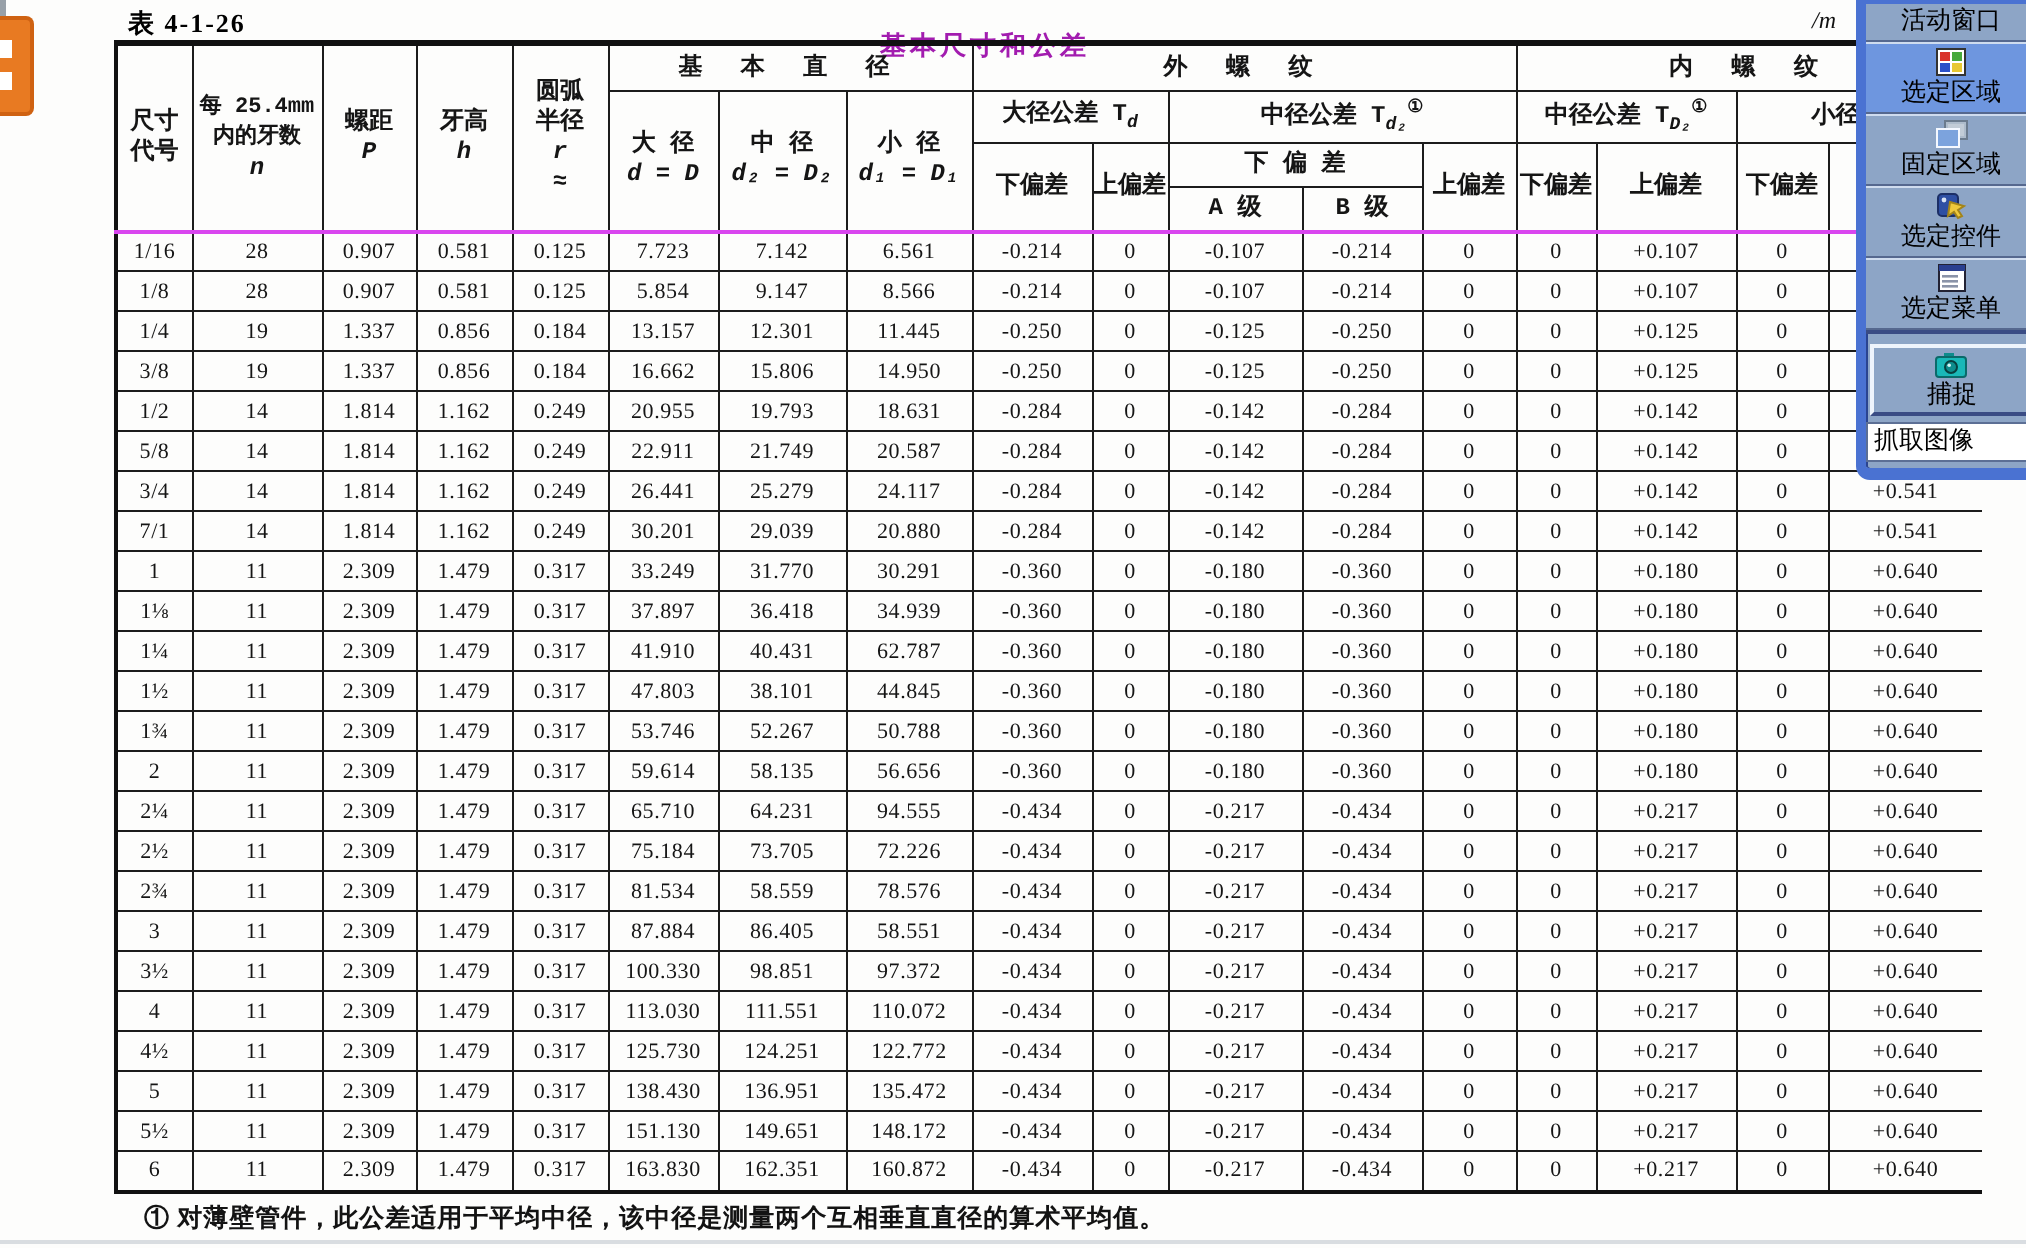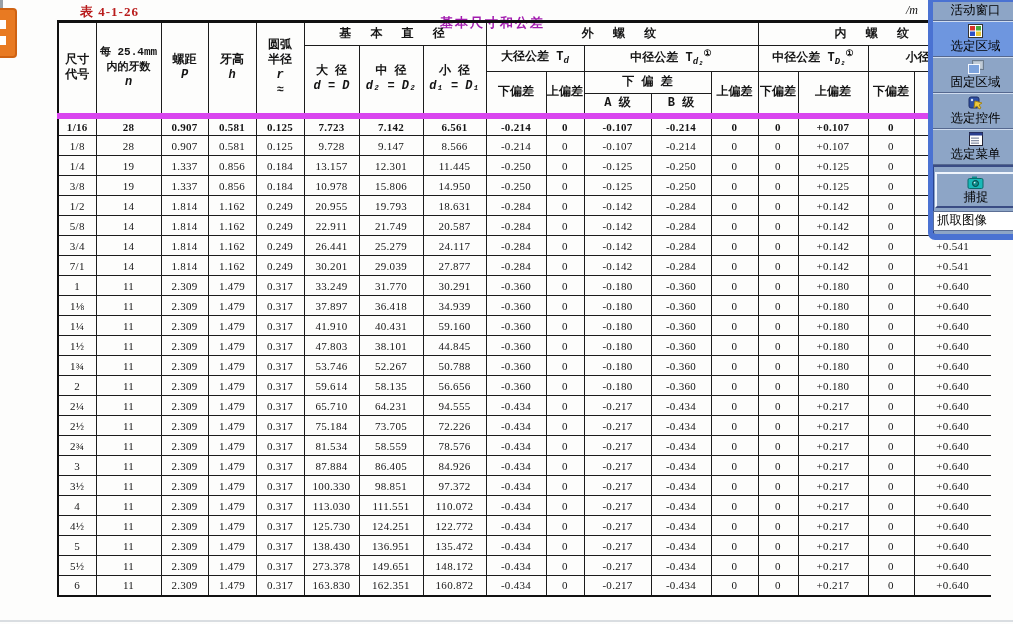--- a/index.html
+++ b/index.html
@@ -7,36 +7,36 @@
        font-family:"Liberation Serif", serif;}
   .page{position:absolute;inset:0;background:#fdfdfc;}
   
   .corner-mark{position:absolute;left:0;top:0;width:3px;height:9px;background:#98a0a8;}
   .logo{position:absolute;left:0;top:8px;width:15px;height:46px;background:#e87a22;
         border:2px solid #cf6212;border-left:none;border-radius:0 4px 4px 0;}
   .logo .notch{position:absolute;background:#fff;}
   .logo .n1{left:0;top:10px;width:6px;height:9px;}
   .logo .n2{left:0;top:26px;width:6px;height:9px;}
   
-  .tbl-label{position:absolute;left:80px;top:3px;font-size:13px;font-weight:bold;color:#b91c1c;letter-spacing:1px;}
+  .tbl-label{position:absolute;left:64px;top:3px;font-size:13px;font-weight:bold;color:#000000;letter-spacing:1px;}
   .doc-title{position:absolute;left:440px;top:14px;font-size:13px;font-weight:bold;color:#a21caf;letter-spacing:2px;}
   .unit-frag{position:absolute;left:906px;top:3px;font-size:12px;font-style:italic;color:#111;}
   
   table.main{position:absolute;left:57px;top:20px;border-collapse:collapse;table-layout:fixed;
              color:#151515;}
   table.main th, table.main td{border:1px solid #1c1c1c;padding:0;text-align:center;vertical-align:middle;
              overflow:hidden;white-space:nowrap;}
   table.main{border-top:3px solid #111;border-left:2px solid #111;border-bottom:2px solid #111;}
   table.main th{font-size:12px;font-weight:bold;font-family:Liberation Mono, monospace;line-height:1.25;}
   table.main td{font-size:11px;letter-spacing:.3px;}
   tbody tr{height:20px;}
   tbody tr td:first-child{font-size:11px;}
   .hr1{height:24px;} .hr2{height:26px;} .hr3{height:22px;} .hr4{height:22px;}
   .no-r{border-right:none !important;margin-left:42px;}
-  tbody tr:first-child td{border-top:6px solid #d946ef;font-weight:bold;}
+  tbody tr:first-child td{border-top:2px solid #d946ef;}
   .band{letter-spacing:6px;}
   .var{font-style:italic;font-weight:bold;}
   th sub{font-size:9px;} th sup{font-size:9px;}
   .small-line{font-size:11px;}
   
   .footnote{position:absolute;left:72px;top:601px;font-size:12.5px;font-weight:bold;color:#131313;letter-spacing:.5px;}
   .bottom-line{position:absolute;left:0;top:620px;width:1013px;height:2px;background:#d9dde1;}
   
   .cap-panel{position:absolute;left:928px;top:0;width:85px;height:232px;z-index:10;
              background:#8da5c6;border-left:5px solid #4a72d2;border-bottom:6px solid #4a72d2;
@@ -169,21 +169,21 @@
           <td>+0.107</td>
           <td>0</td>
           <td class="no-r"></td>
         </tr>
         <tr>
           <td>1/8</td>
           <td>28</td>
           <td>0.907</td>
           <td>0.581</td>
           <td>0.125</td>
-          <td>9.728</td>
+          <td>5.854</td>
           <td>9.147</td>
           <td>8.566</td>
           <td>-0.214</td>
           <td>0</td>
           <td>-0.107</td>
           <td>-0.214</td>
           <td>0</td>
           <td>0</td>
           <td>+0.107</td>
           <td>0</td>
@@ -207,21 +207,21 @@
           <td>+0.125</td>
           <td>0</td>
           <td class="no-r"></td>
         </tr>
         <tr>
           <td>3/8</td>
           <td>19</td>
           <td>1.337</td>
           <td>0.856</td>
           <td>0.184</td>
-          <td>10.978</td>
+          <td>16.662</td>
           <td>15.806</td>
           <td>14.950</td>
           <td>-0.250</td>
           <td>0</td>
           <td>-0.125</td>
           <td>-0.250</td>
           <td>0</td>
           <td>0</td>
           <td>+0.125</td>
           <td>0</td>
@@ -285,21 +285,21 @@
           <td class="no-r">+0.541</td>
         </tr>
         <tr>
           <td>7/1</td>
           <td>14</td>
           <td>1.814</td>
           <td>1.162</td>
           <td>0.249</td>
           <td>30.201</td>
           <td>29.039</td>
-          <td>27.877</td>
+          <td>20.880</td>
           <td>-0.284</td>
           <td>0</td>
           <td>-0.142</td>
           <td>-0.284</td>
           <td>0</td>
           <td>0</td>
           <td>+0.142</td>
           <td>0</td>
           <td class="no-r">+0.541</td>
         </tr>
@@ -342,21 +342,21 @@
           <td class="no-r">+0.640</td>
         </tr>
         <tr>
           <td>1¼</td>
           <td>11</td>
           <td>2.309</td>
           <td>1.479</td>
           <td>0.317</td>
           <td>41.910</td>
           <td>40.431</td>
-          <td>59.160</td>
+          <td>62.787</td>
           <td>-0.360</td>
           <td>0</td>
           <td>-0.180</td>
           <td>-0.360</td>
           <td>0</td>
           <td>0</td>
           <td>+0.180</td>
           <td>0</td>
           <td class="no-r">+0.640</td>
         </tr>
@@ -475,21 +475,21 @@
           <td class="no-r">+0.640</td>
         </tr>
         <tr>
           <td>3</td>
           <td>11</td>
           <td>2.309</td>
           <td>1.479</td>
           <td>0.317</td>
           <td>87.884</td>
           <td>86.405</td>
-          <td>84.926</td>
+          <td>58.551</td>
           <td>-0.434</td>
           <td>0</td>
           <td>-0.217</td>
           <td>-0.434</td>
           <td>0</td>
           <td>0</td>
           <td>+0.217</td>
           <td>0</td>
           <td class="no-r">+0.640</td>
         </tr>
@@ -568,21 +568,21 @@
           <td>+0.217</td>
           <td>0</td>
           <td class="no-r">+0.640</td>
         </tr>
         <tr>
           <td>5½</td>
           <td>11</td>
           <td>2.309</td>
           <td>1.479</td>
           <td>0.317</td>
-          <td>273.378</td>
+          <td>151.130</td>
           <td>149.651</td>
           <td>148.172</td>
           <td>-0.434</td>
           <td>0</td>
           <td>-0.217</td>
           <td>-0.434</td>
           <td>0</td>
           <td>0</td>
           <td>+0.217</td>
           <td>0</td>
@@ -603,20 +603,21 @@
           <td>-0.434</td>
           <td>0</td>
           <td>0</td>
           <td>+0.217</td>
           <td>0</td>
           <td class="no-r">+0.640</td>
         </tr>
       </tbody>
   </table>
 
+  <div class="footnote">① 对薄壁管件，此公差适用于平均中径，该中径是测量两个互相垂直直径的算术平均值。</div>
   <div class="bottom-line"></div>
 
   <div class="cap-panel">
     <div class="cap-btn cap-first">
       <span class="cap-label">活动窗口</span>
     </div>
     <div class="cap-btn cap-selected">
       <svg class="cico" width="15" height="14" viewBox="0 0 15 14">
         <rect x="0.5" y="0.5" width="14" height="13" fill="#fff" stroke="#333"></rect>
         <rect x="2" y="2" width="5" height="4.5" fill="#d9332a"></rect>

